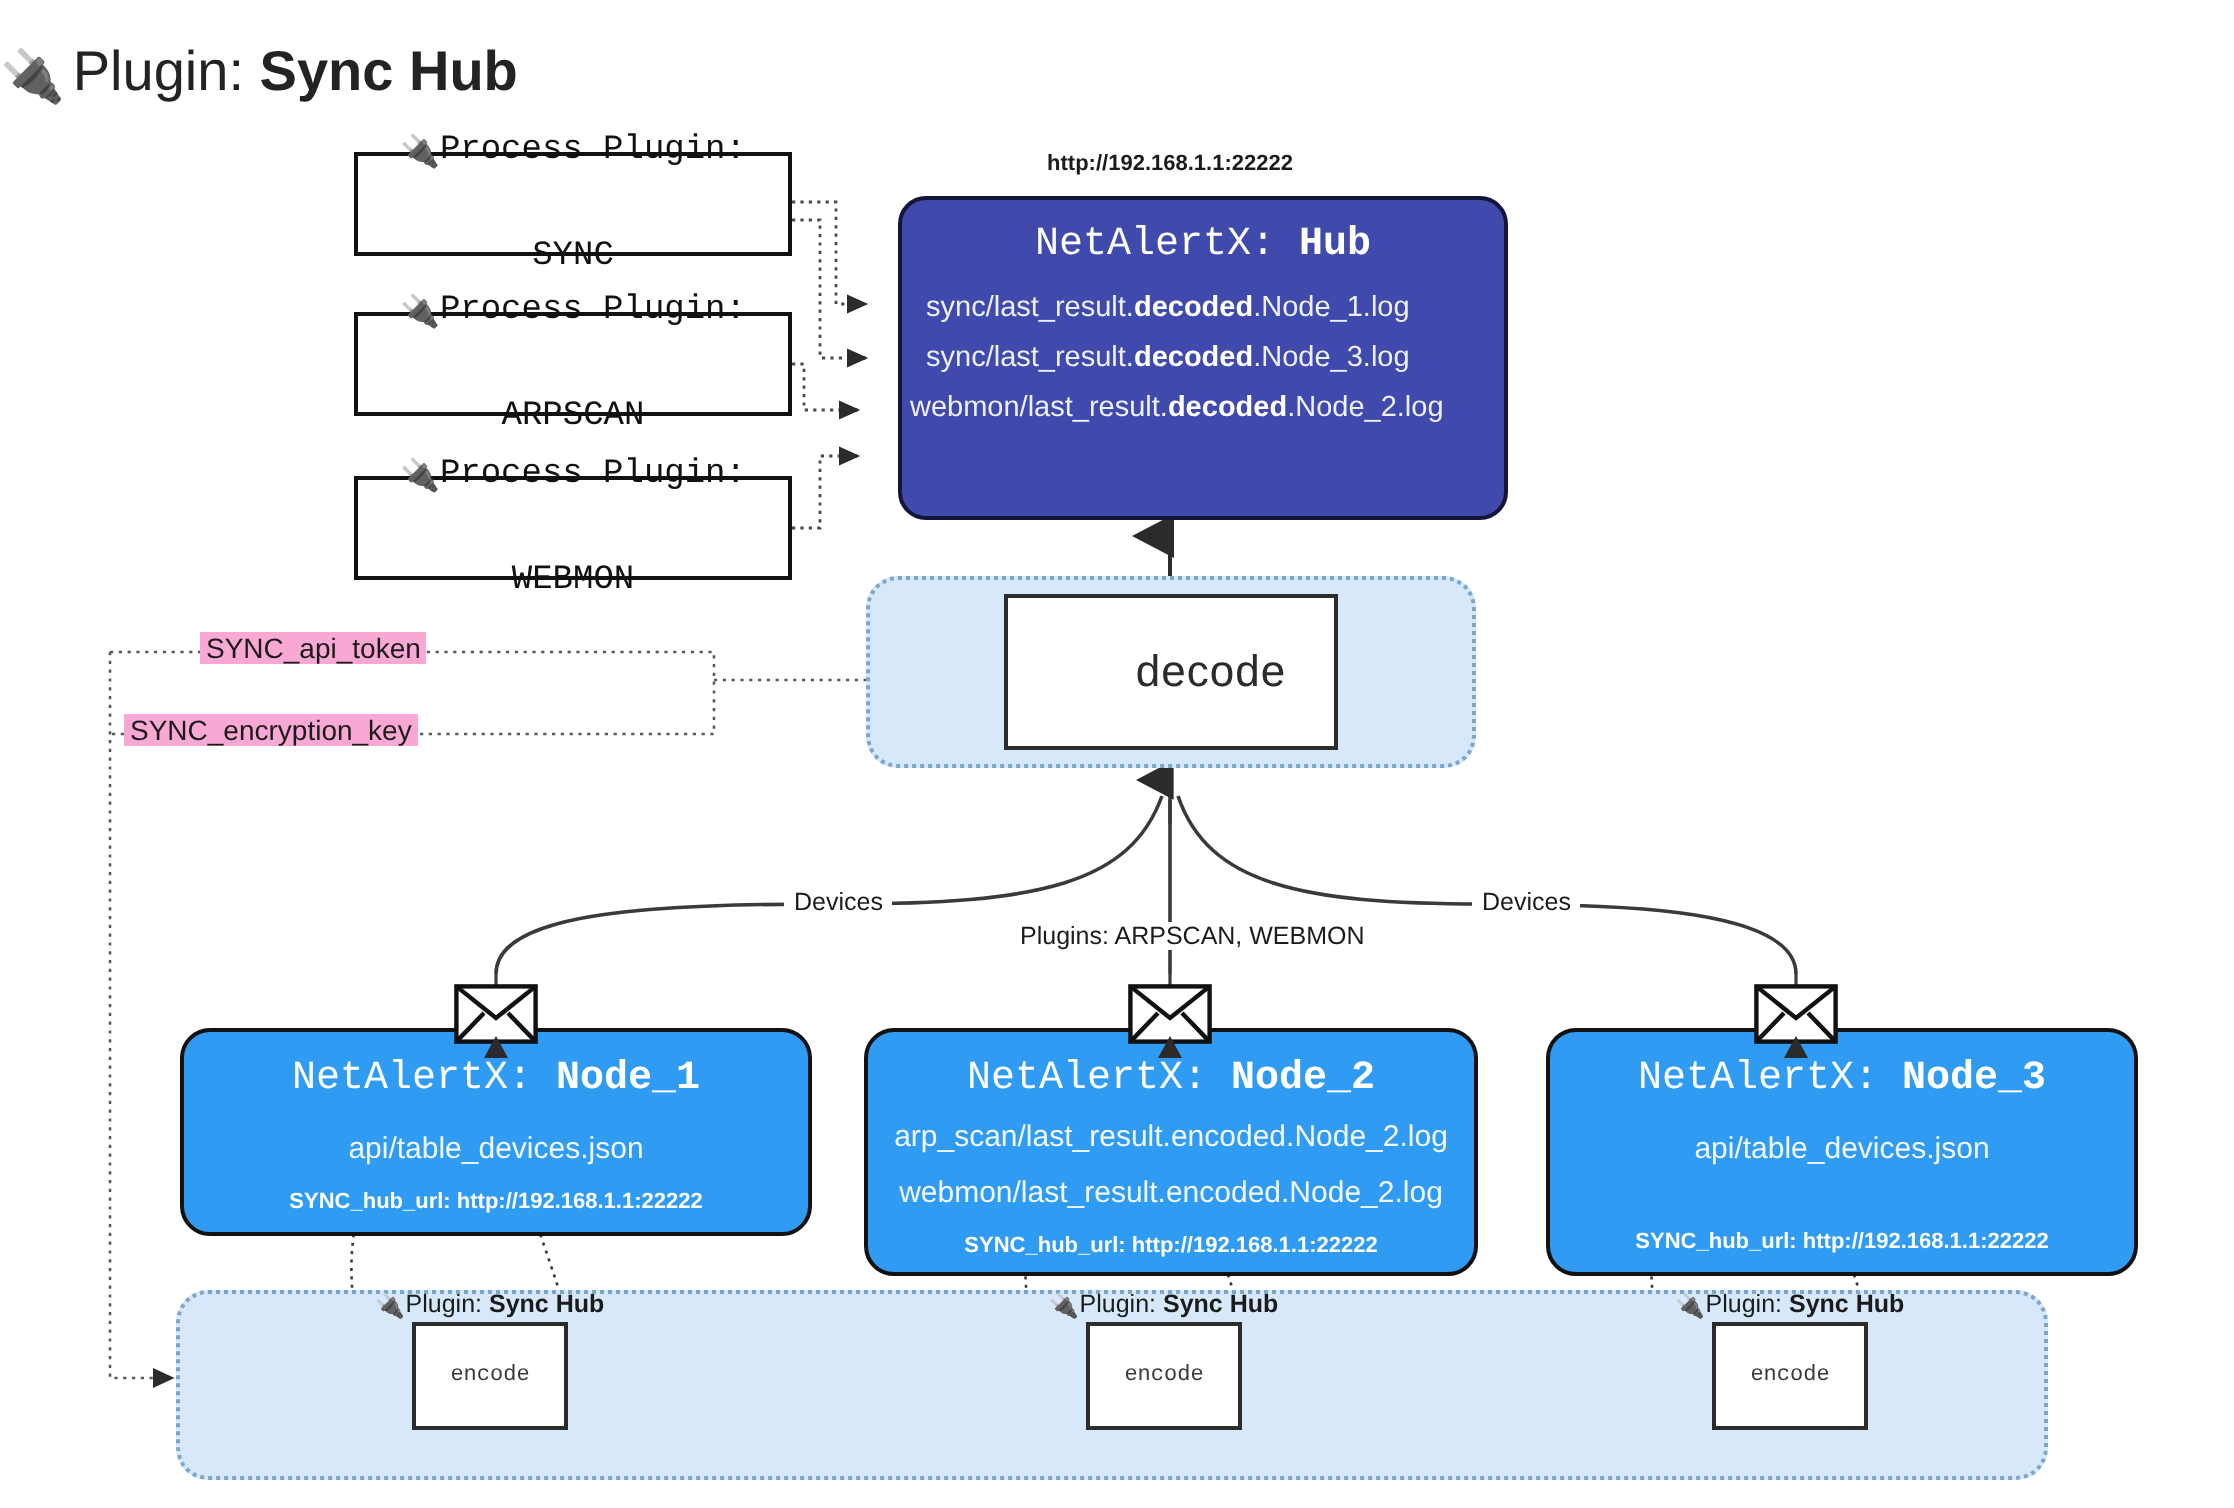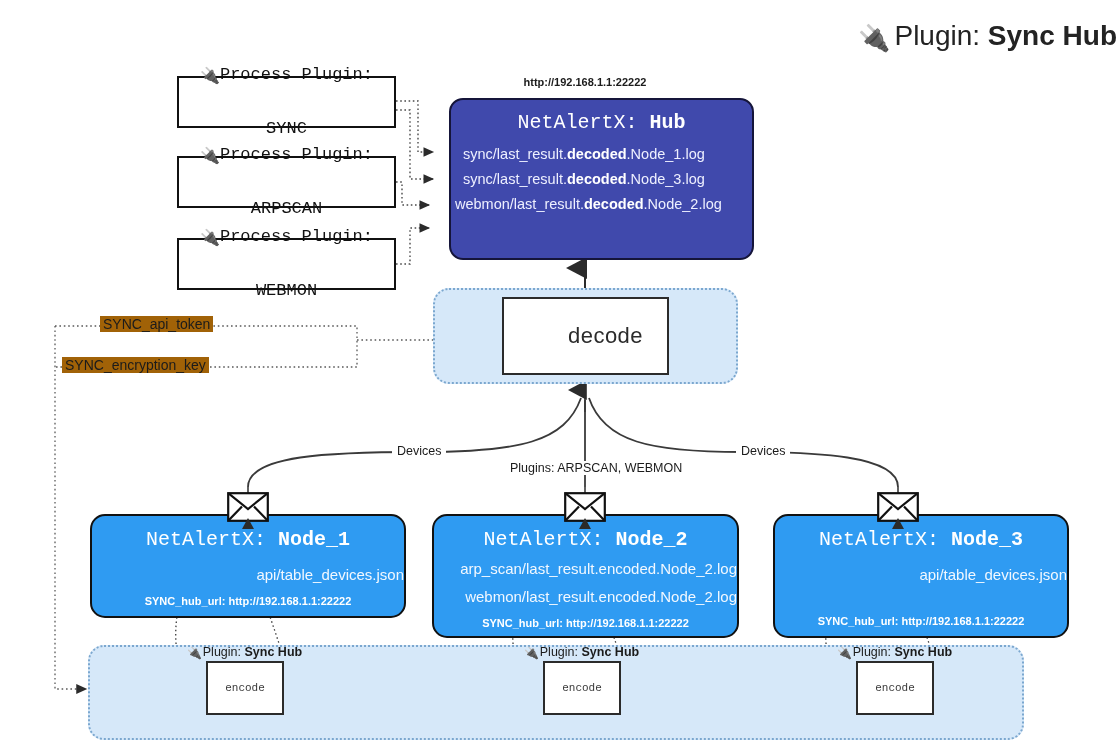--- a/index.html
+++ b/index.html
@@ -3,21 +3,21 @@
 <meta charset="utf-8">
 <style>
   html,body{margin:0;padding:0;background:#ffffff;}
   body{width:1117px;height:754px;position:relative;overflow:hidden;
        font-family:"Liberation Sans","DejaVu Sans",sans-serif;color:#1a1a1a;}
   #stage{position:absolute;inset:0;width:1117px;height:754px;}
   .abs{position:absolute;box-sizing:border-box;}
   svg.layer{position:absolute;left:0;top:0;width:1117px;height:754px;pointer-events:none;}
 
   
-  #title{left:0;top:14px;width:1117px;text-align:right;font-size:28px;line-height:44px;
+  #title{left:0;top:14px;width:1117px;text-align:left;font-size:28px;line-height:44px;
          color:#232323;white-space:nowrap;}
   #title .plug{font-size:26px;vertical-align:-2px;margin-right:4px;}
   #title .light{font-weight:400;}
   #title .strong{font-weight:700;}
 
   
   .procbox{border:2px solid #111;background:#fff;
            font-family:"Liberation Mono","DejaVu Sans Mono",monospace;
            font-size:17px;line-height:22px;color:#111;
            display:flex;flex-direction:column;align-items:center;justify-content:center;gap:31px;}
@@ -44,31 +44,31 @@
   .procwhite{background:#fff;border:2px solid #2b2b2b;
              display:flex;align-items:center;justify-content:center;}
   #decode{font-size:22px;color:#2b2b2b;letter-spacing:.5px;padding-left:40px;}
   .encode{font-family:"Liberation Mono","DejaVu Sans Mono",monospace;font-size:11px;color:#3a3a3a;}
 
   
   .node{background:#2f9bf2;border:2px solid #111;border-radius:15px;}
   .node .ntitle{font-family:"Liberation Mono","DejaVu Sans Mono",monospace;
       font-size:20px;color:#ffffff;text-align:center;margin-top:12px;white-space:nowrap;}
   .node .ntitle b{font-weight:700;}
-  .node .nline{font-size:15px;color:#f2f8ff;text-align:right;white-space:nowrap;line-height:28px;}
+  .node .nline{font-size:15px;color:#f2f8ff;text-align:center;white-space:nowrap;line-height:28px;}
   .node .nurl{font-size:11px;font-weight:700;color:#ffffff;text-align:center;white-space:nowrap;}
 
   
   .plugcap{font-size:12.5px;color:#1b1b1b;white-space:nowrap;text-align:center;}
   .plugcap b{font-weight:700;}
   .plugcap .plug{font-size:12px;vertical-align:-1px;}
 
   
   .edgelbl{font-size:12.5px;color:#1b1b1b;background:#fff;white-space:nowrap;text-align:right;}
-  .tokenlbl{font-size:14px;color:#1b1b1b;background:#a16207;white-space:nowrap;padding:0 3px;}
+  .tokenlbl{font-size:14px;color:#1b1b1b;background:#f9a8d4;white-space:nowrap;padding:0 3px;}
 
   
   .envicon{width:42px;height:30px;}
 </style>
 </head>
 <body>
 
 <div id="stage">
 
   <div class="abs" id="title">

